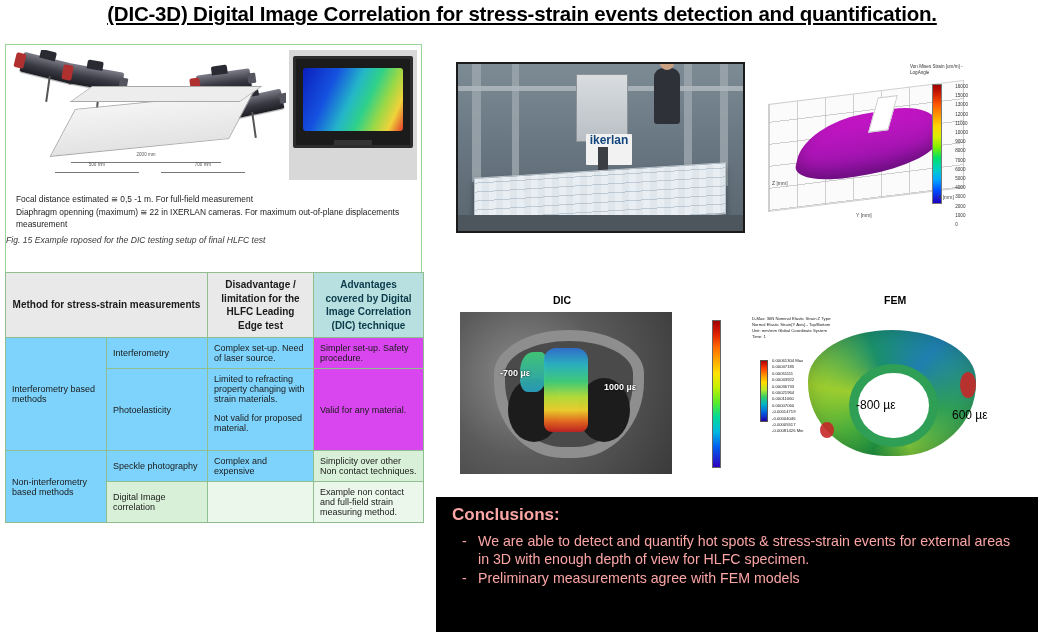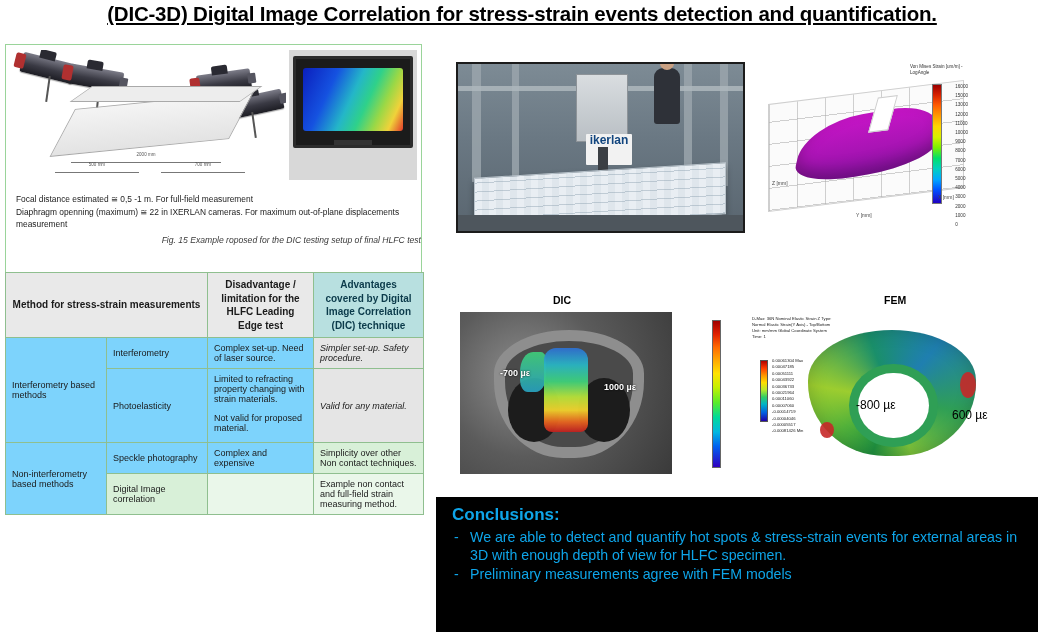--- a/index.html
+++ b/index.html
@@ -157,21 +157,21 @@
     position: absolute;
     left: 10px; top: 148px;
     width: 398px;
     font-size: 8.4px;
     color: #222;
     line-height: 1.5;
   }
   .fig-caption {
     position: absolute;
     left: 0; right: 0; top: 190px;
-    text-align: right;
+    text-align: left;
     font-size: 8.6px;
     font-style: italic;
     color: #3a3a3a;
   }
 
   
   .cmp-table {
     position: absolute;
     left: 5px; top: 272px;
     width: 419px;
@@ -190,29 +190,29 @@
   .cmp-table th {
     text-align: center;
     font-weight: bold;
     font-size: 10px;
     line-height: 1.35;
     height: 58px;
   }
   .h-grey { background: #e9e9e9; }
   .h-teal { background: #b8e0e0; color: #0b3a4a; }
   .c-white { background: #7dd3fc; }
-  .c-teal { background: #e5e5e5; font-style: italic; }
+  .c-teal { background: #d946ef; }
   .c-green { background: #d8f0d8; }
   .c-lgreen { background: #eaf7ea; }
   .cmp-table .col-a { width: 76px; text-align: left; }
   .cmp-table .col-b { width: 86px; }
   .cmp-table .col-c { width: 106px; }
   .cmp-table .col-d { width: 110px; }
   .cell-stack p { margin: 0 0 9px 0; }
-  .cell-stack p:last-child { margin-bottom: 4px; }
+  .cell-stack p:last-child { margin-bottom: 12px; }
 
   
   .photo-test {
     position: absolute;
     left: 456px; top: 62px;
     width: 289px; height: 171px;
     border: 2px solid #1b1b1b;
     background: #6f7d86;
     overflow: hidden;
   }
@@ -512,30 +512,30 @@
     color: #222;
     line-height: 6.4px;
   }
 
   
   .conclusions {
     position: absolute;
     left: 436px; top: 497px;
     width: 602px; height: 135px;
     background: #000000;
-    color: #0ea5e9;
+    color: #fca5a5;
     padding: 8px 14px 8px 16px;
   }
   .conclusions h2 {
     margin: 0 0 4px 0;
     font-size: 17px;
     font-weight: bold;
   }
   .concl-list {
-    margin: 0; padding: 0;
+    margin: 8px; padding: 0;
     list-style: none;
     font-size: 14.2px;
     line-height: 1.24;
   }
   .concl-list li {
     position: relative;
     padding-left: 18px;
     margin-bottom: 2px;
   }
   .concl-list li::before {

